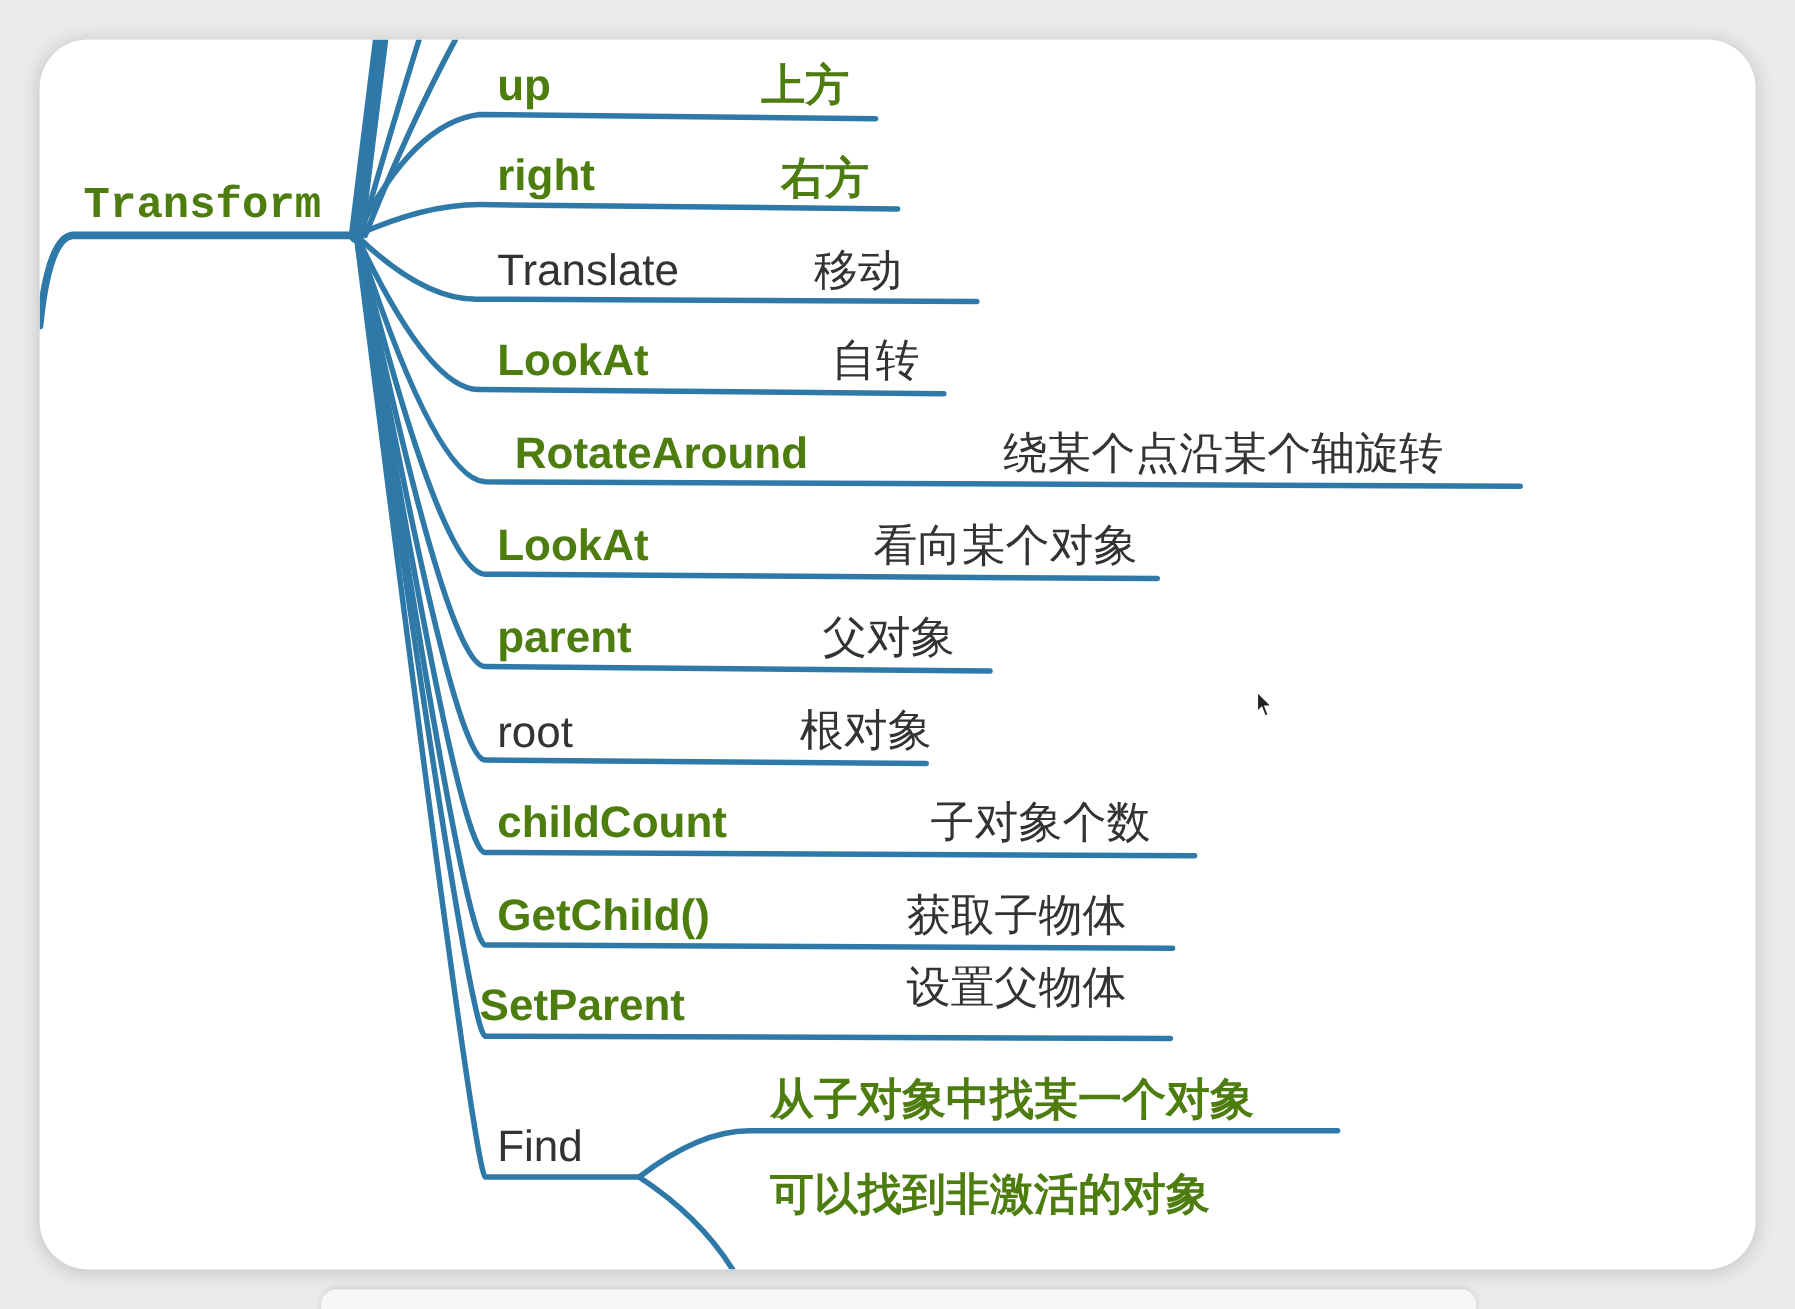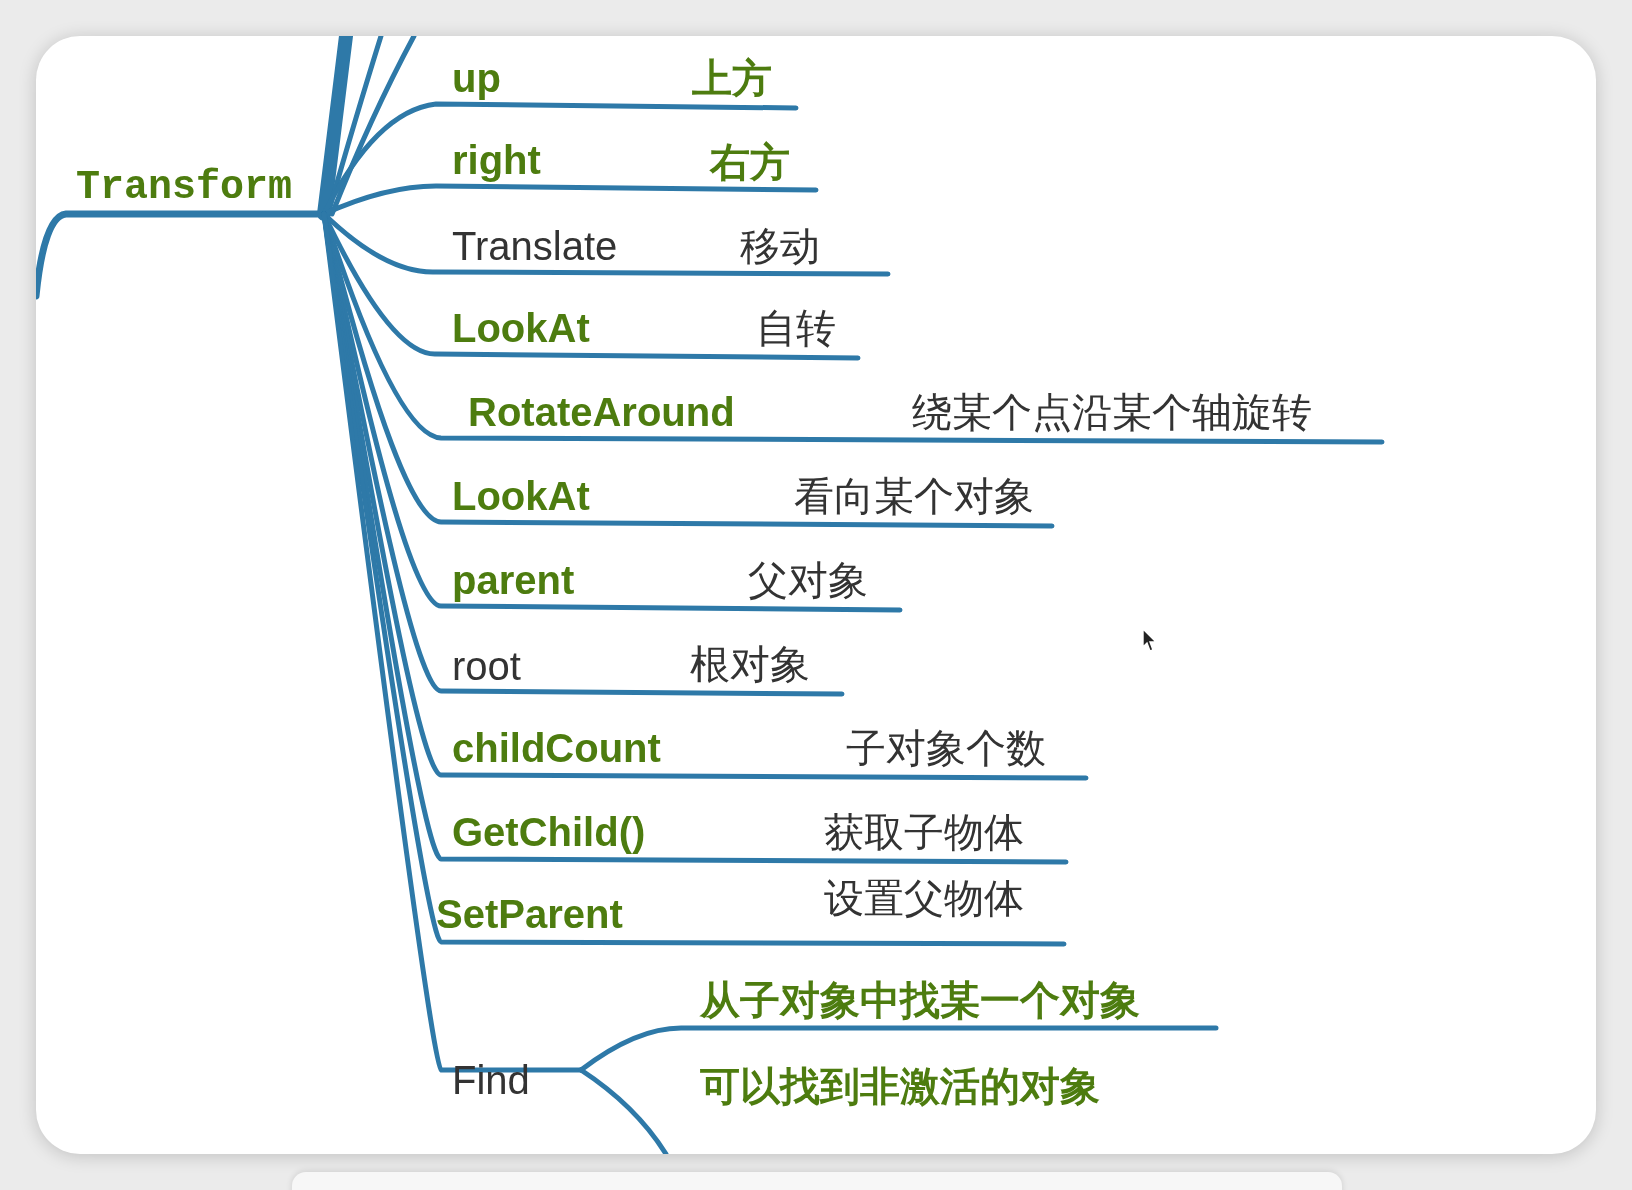--- a/index.html
+++ b/index.html
@@ -70,32 +70,32 @@
   <div class="lbl b" style="left:416px;top:356px;margin-left:16px;">RotateAround</div>
   <div class="lbl n" style="left:876px;top:356px;">绕某个点沿某个轴旋转</div>
 
   <div class="lbl b" style="left:416px;top:440px;">LookAt</div>
   <div class="lbl n" style="left:728px;top:440px;margin-left:30px;">看向某个对象</div>
 
   <div class="lbl b" style="left:416px;top:524px;">parent</div>
   <div class="lbl n" style="left:712px;top:524px;">父对象</div>
 
   <div class="lbl n" style="left:416px;top:610px;">root</div>
-  <div class="lbl n" style="left:654px;top:608px;">根对象</div>
+  <div class="lbl n" style="left:691px;top:608px;">根对象</div>
 
   <div class="lbl b" style="left:416px;top:692px;">childCount</div>
   <div class="lbl n" style="left:810px;top:692px;text-align:center;">子对象个数</div>
 
   <div class="lbl b" style="left:416px;top:776px;">GetChild()</div>
   <div class="lbl n" style="left:788px;top:776px;">获取子物体</div>
 
   <div class="lbl b" style="left:400px;top:858px;">SetParent</div>
   <div class="lbl n" style="left:788px;top:842px;">设置父物体</div>
 
-  <div class="lbl n" style="left:416px;top:986px;margin-top:38px;">Find</div>
+  <div class="lbl n" style="left:416px;top:986px;">Find</div>
   <div class="lbl b" style="left:664px;top:944px;">从子对象中找某一个对象</div>
   <div class="lbl b" style="left:664px;top:1030px;">可以找到非激活的对象</div>
 </div>
 
 <svg class="cursor" width="18" height="26" viewBox="0 0 18 26">
   <path d="M1 1 L1 19 L5 15 L8 23 L11 22 L8 14 L14 14 Z" fill="#222" stroke="#fff" stroke-width="1.4"></path>
 </svg>
 
 <div class="bottom-bar"></div>
 

